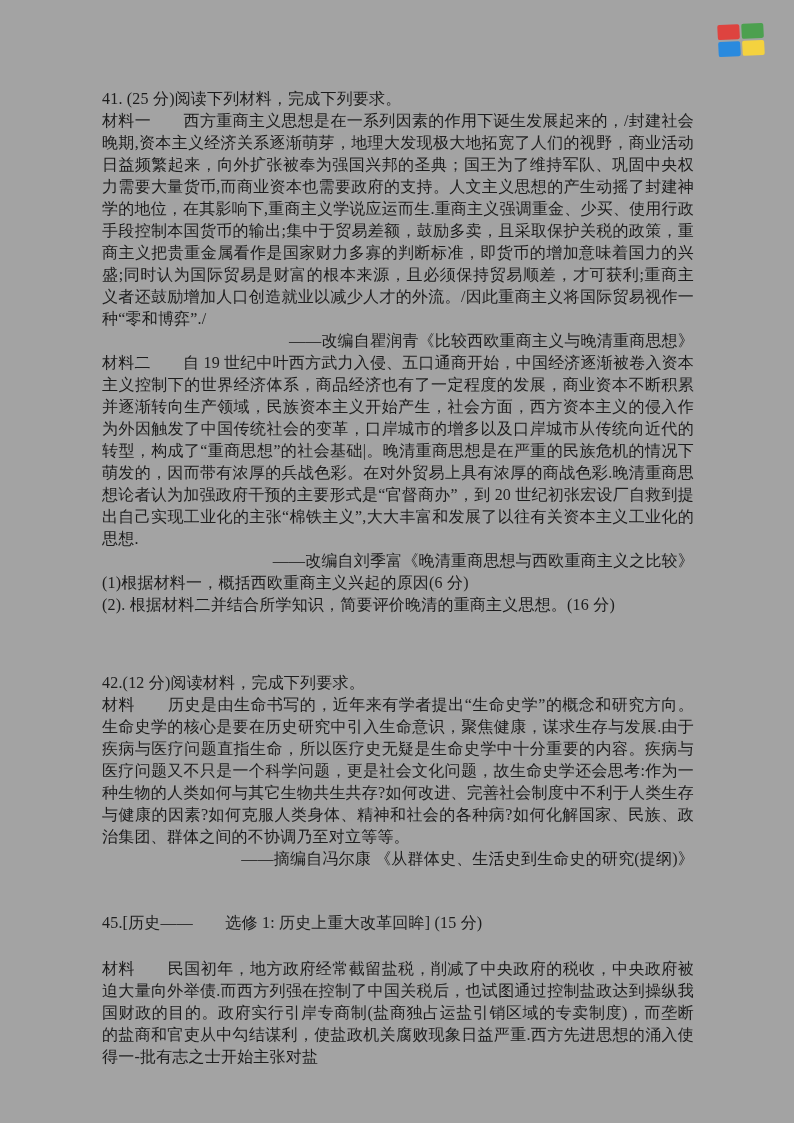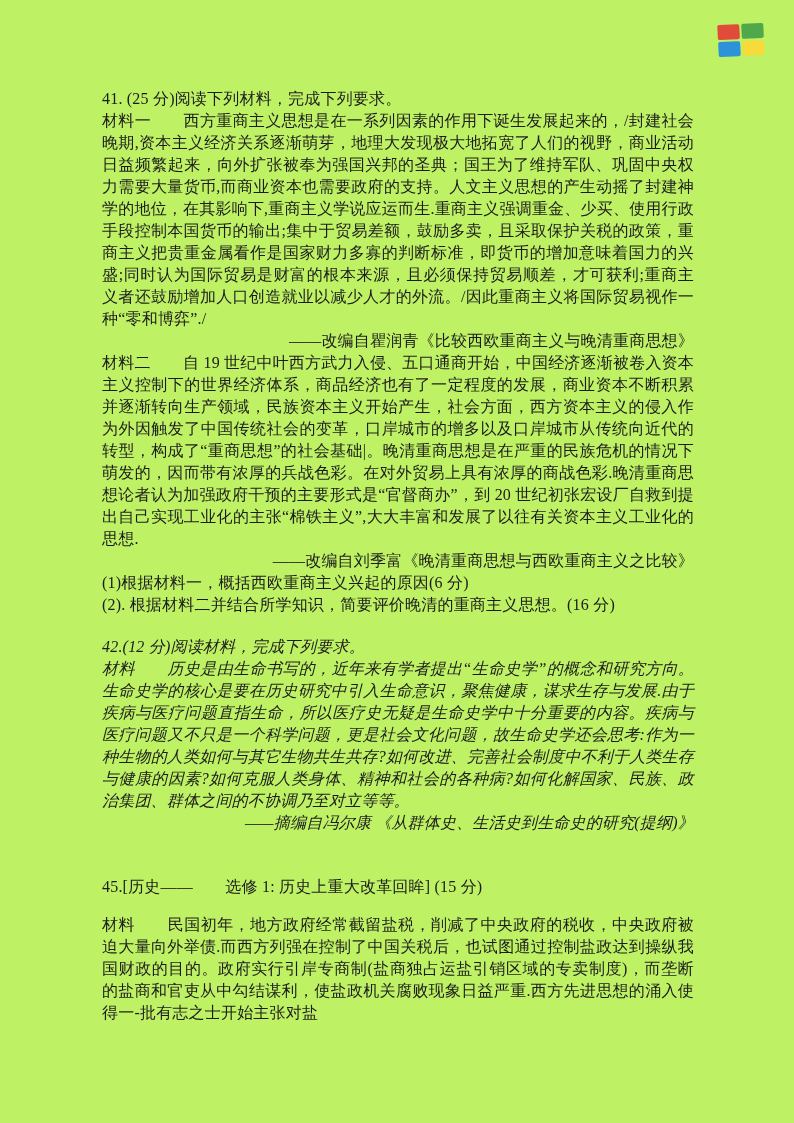--- a/index.html
+++ b/index.html
@@ -1,35 +1,35 @@
 <!DOCTYPE html>
 <html><head>
 <meta charset="utf-8">
 <style>
   html,body{margin:0;padding:0;background:#ffffff;}
   .page{
     position:relative;
     width:794px;
     height:1123px;
-    background:#bef264;
+    background:#a3a3a3;
     box-sizing:border-box;
     padding:88px 100px 0 102px;
     font-family:"Liberation Serif","DejaVu Serif",serif;
     font-size:16px;
     line-height:22px;
     color:#1c1c1c;
     overflow:hidden;
   }
   .block{margin:0;}
   p{margin:0;text-align:justify;letter-spacing:0.2px;}
   p.right{text-align:right;}
   p.task{text-indent:2.1em;}
-  .q42{margin-top:20px;font-style:italic;}
+  .q42{margin-top:56px;}
   .q45{margin-top:42px;}
-  .q45 .qheader{margin-bottom:16px;}
+  .q45 .qheader{margin-bottom:24px;}
   .corner-logo{
     position:absolute;
     top:24px;
     right:30px;
     width:46px;
     height:32px;
     display:grid;
     grid-template-columns:1fr 1fr;
     grid-template-rows:1fr 1fr;
     gap:2px;

